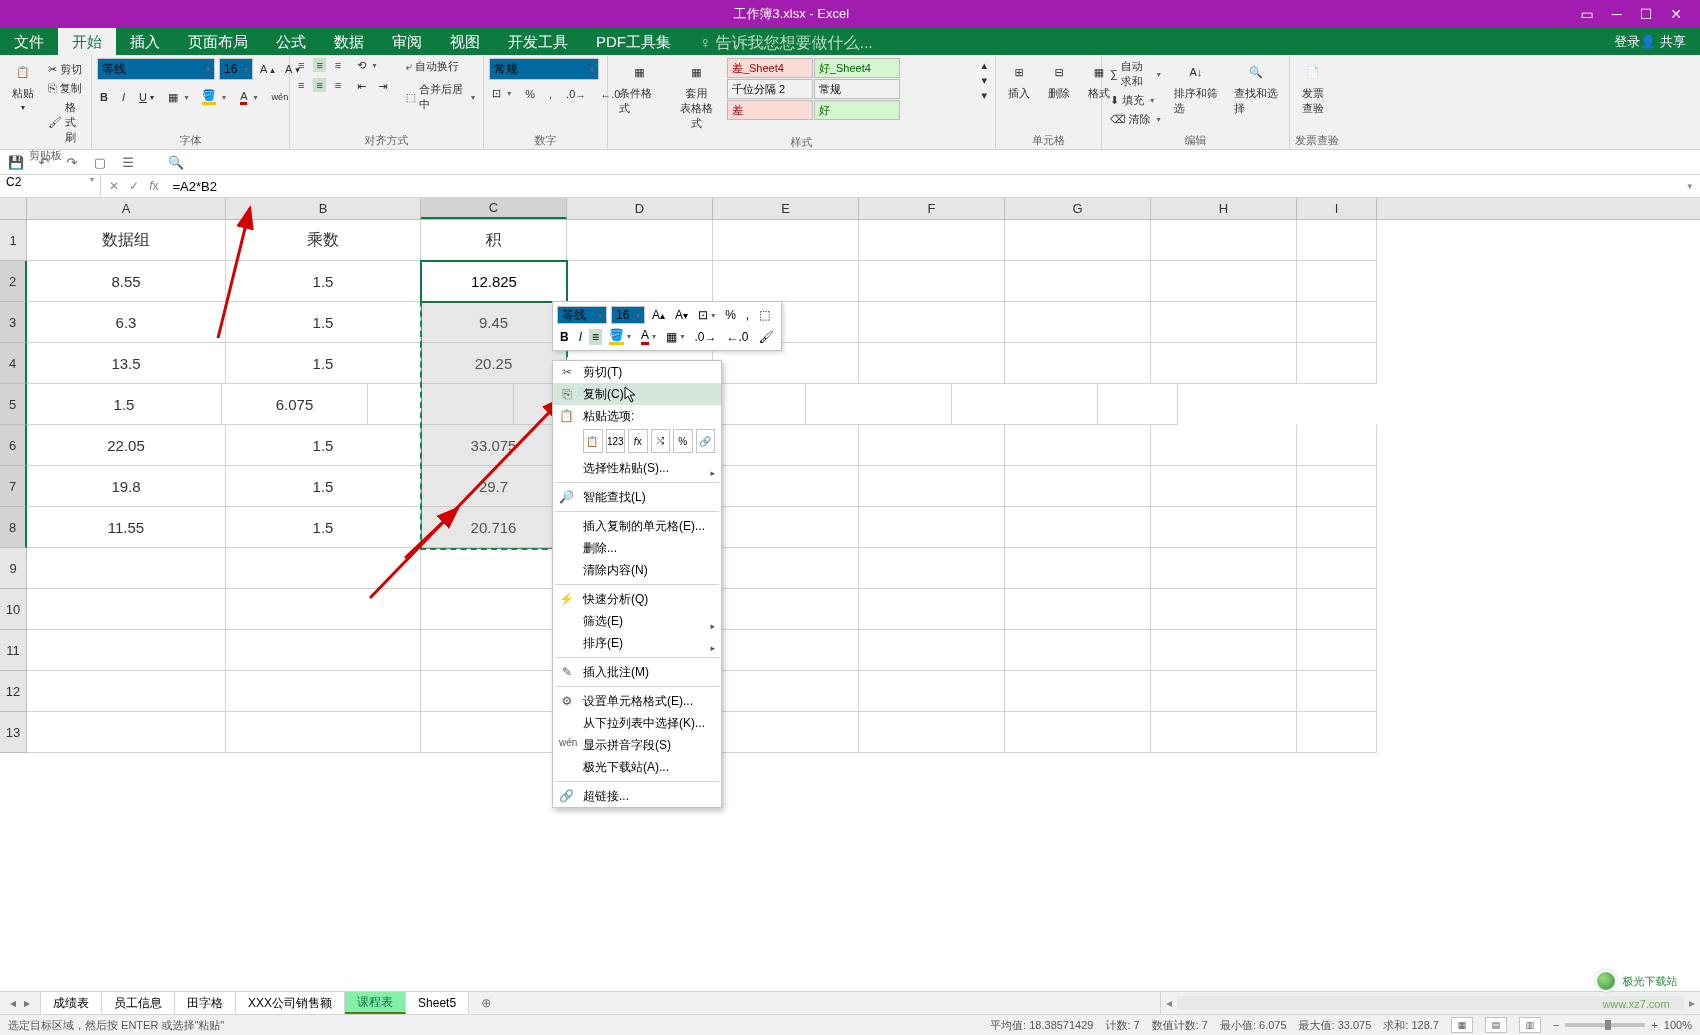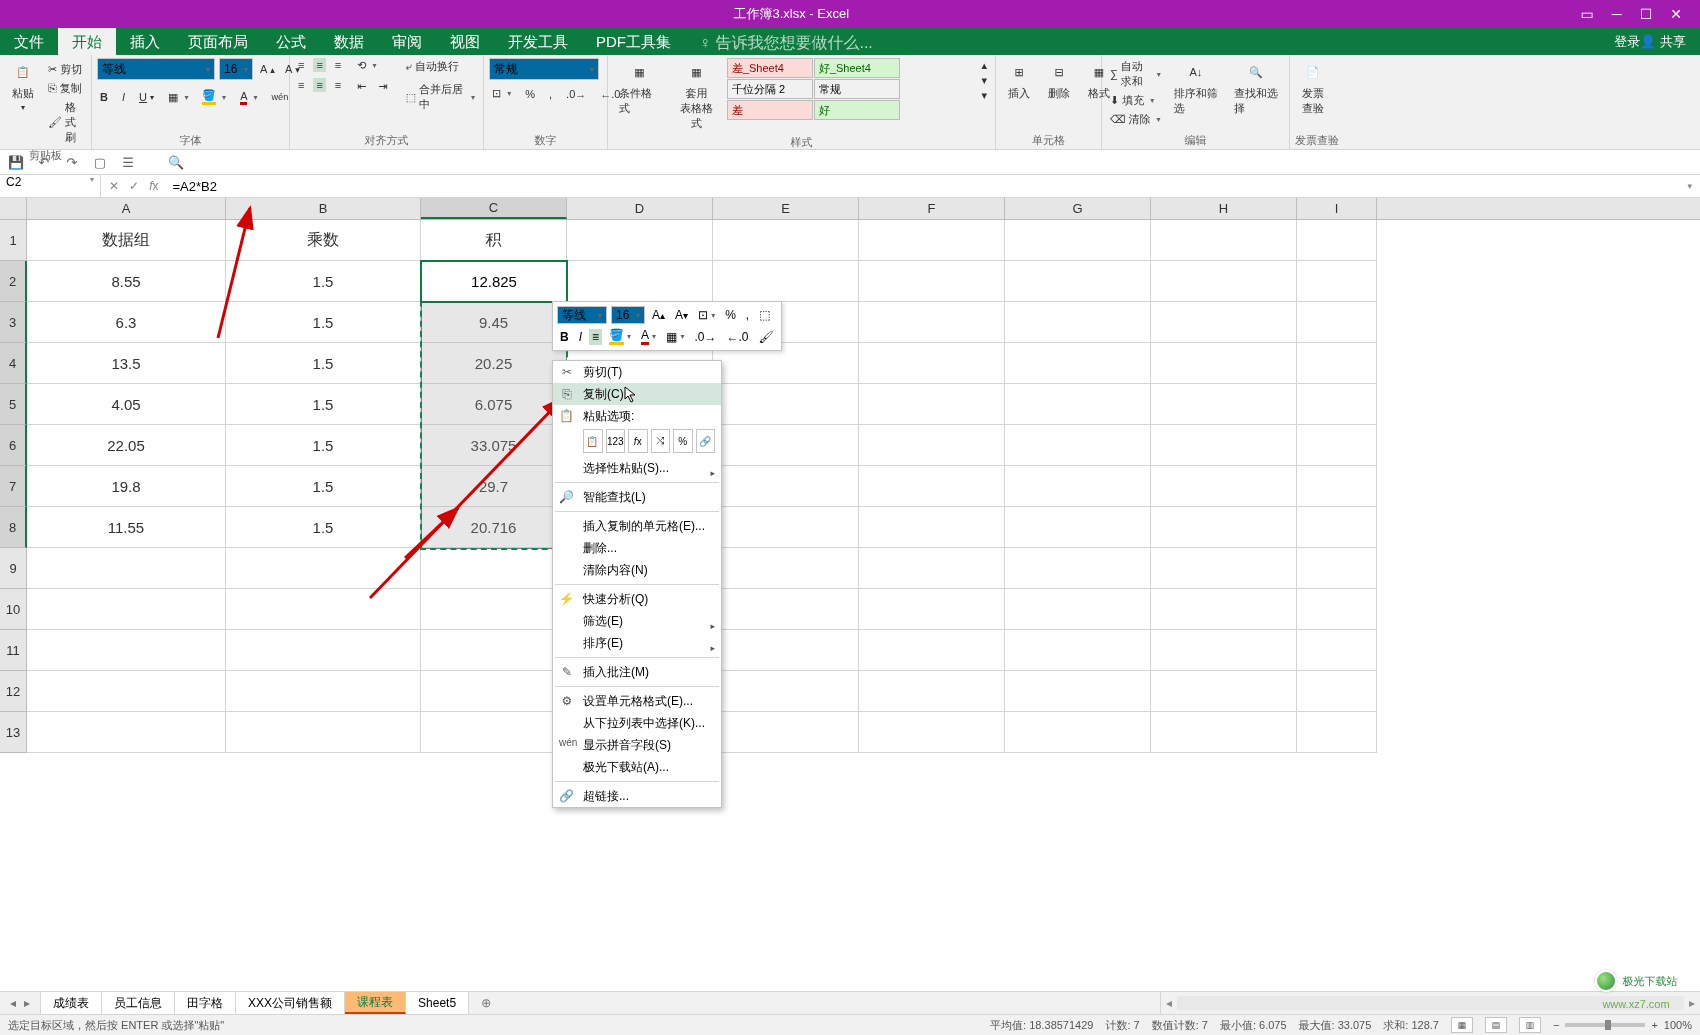--- a/index.html
+++ b/index.html
@@ -52,21 +52,21 @@
 .ctx .it:hover,.ctx .it.hov{background:#d5e7dd}
 .ctx .it .ic{position:absolute;left:6px;width:16px;text-align:center;color:#555}
 .ctx .it .sub::after{content:"▸";position:absolute;right:6px;font-size:9px;color:#555}
 .ctx .sep{height:1px;background:#d5d5d5;margin:3px 2px}
 .ctx .paste-opts{display:flex;gap:3px;padding:2px 6px 4px 30px}
 .ctx .paste-opts .po{width:24px;height:24px;border:1px solid #c4c4c4;display:flex;align-items:center;justify-content:center;font-size:10px;background:#fff}
 .arrow-svg{position:absolute;pointer-events:none}
 .sheettabs{position:absolute;bottom:21px;left:0;right:0;height:23px;background:#f1f1f1;border-top:1px solid #d5d5d5;display:flex;align-items:stretch}
 .sheettabs .nav{display:flex;align-items:center;gap:8px;padding:0 10px;color:#777;border-right:1px solid #d5d5d5}
 .sheettabs .tab{padding:3px 12px;border-right:1px solid #d5d5d5;background:#fff;font-size:12px;display:flex;align-items:center}
-.sheettabs .tab.active{background:#fdba74;border-bottom:2px solid #c2410c;color:#0d7a3f}
+.sheettabs .tab.active{background:#86efac;border-bottom:2px solid #4d7c0f;color:#0d7a3f}
 .sheettabs .add{padding:0 12px;display:flex;align-items:center;color:#777}
 .sheettabs .scroll{margin-left:auto;width:540px;display:flex;align-items:center;border-left:1px solid #d5d5d5}
 .sheettabs .scroll .tr{width:16px;text-align:center;color:#888}
 .sheettabs .scroll .track{flex:1;height:14px;background:#e8e8e8}
 .statusbar{position:absolute;bottom:0;left:0;right:0;height:21px;background:#f1f1f1;border-top:1px solid #d5d5d5;display:flex;align-items:center;font-size:11px;color:#555;padding:0 8px}
 .statusbar .right{margin-left:auto;display:flex;align-items:center;gap:12px}
 .statusbar .viewbtn{width:22px;height:16px;border:1px solid #c4c4c4;background:#fff;display:flex;align-items:center;justify-content:center;font-size:9px}
 .statusbar .zoom{display:flex;align-items:center;gap:6px}
 .statusbar .zoom .track{width:80px;height:4px;background:#c4c4c4;position:relative}
 .statusbar .zoom .track .th{position:absolute;left:40px;top:-3px;width:6px;height:10px;background:#888}
@@ -368,21 +368,20 @@
         <div class="cell colw-C">20.25</div>
         <div class="cell colw-D"></div>
         <div class="cell colw-E"></div>
         <div class="cell colw-F"></div>
         <div class="cell colw-G"></div>
         <div class="cell colw-H"></div>
         <div class="cell colw-I"></div>
       </div>
       <div class="row">
         <div class="rhead sel">5</div>
-        <div class="cell colw-A">4.05</div>
         <div class="cell colw-B">1.5</div>
         <div class="cell colw-C">6.075</div>
         <div class="cell colw-D"></div>
         <div class="cell colw-E"></div>
         <div class="cell colw-F"></div>
         <div class="cell colw-G"></div>
         <div class="cell colw-H"></div>
         <div class="cell colw-I"></div>
       </div>
       <div class="row">

